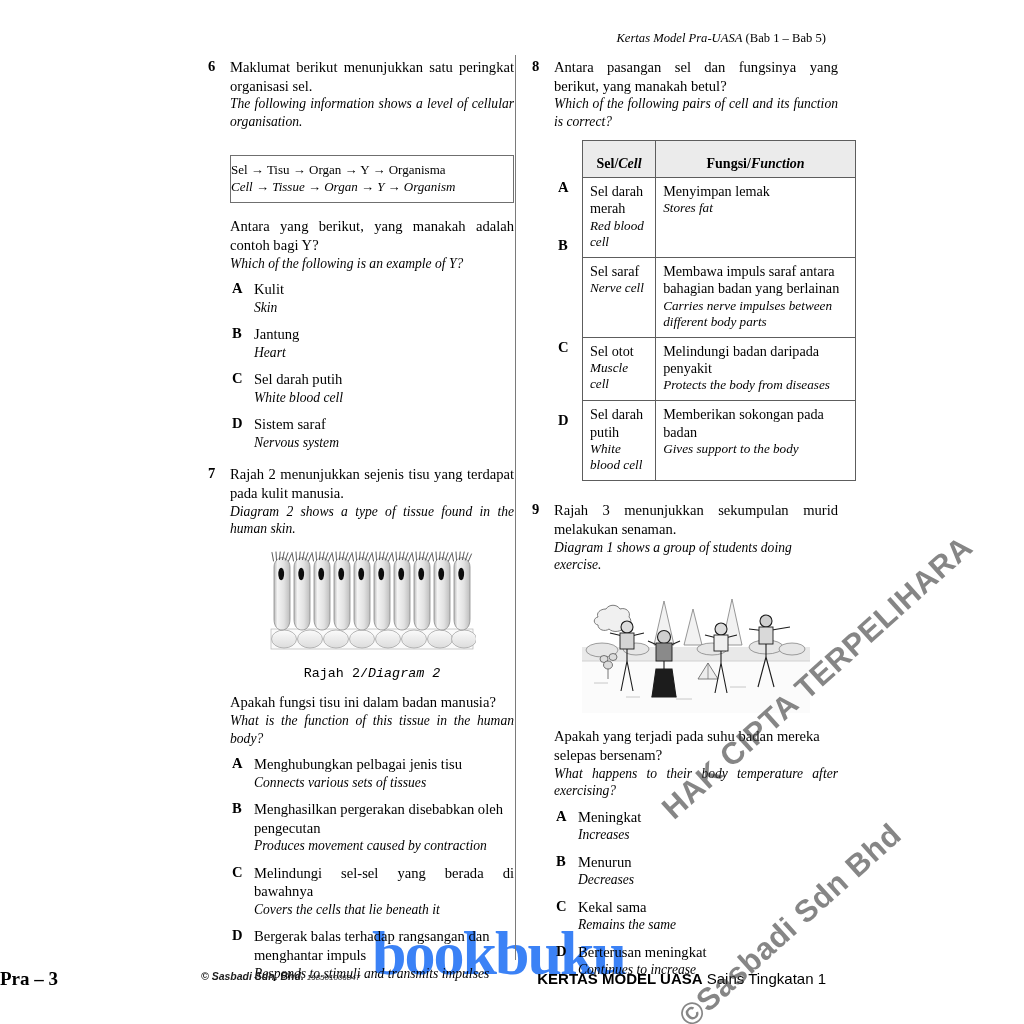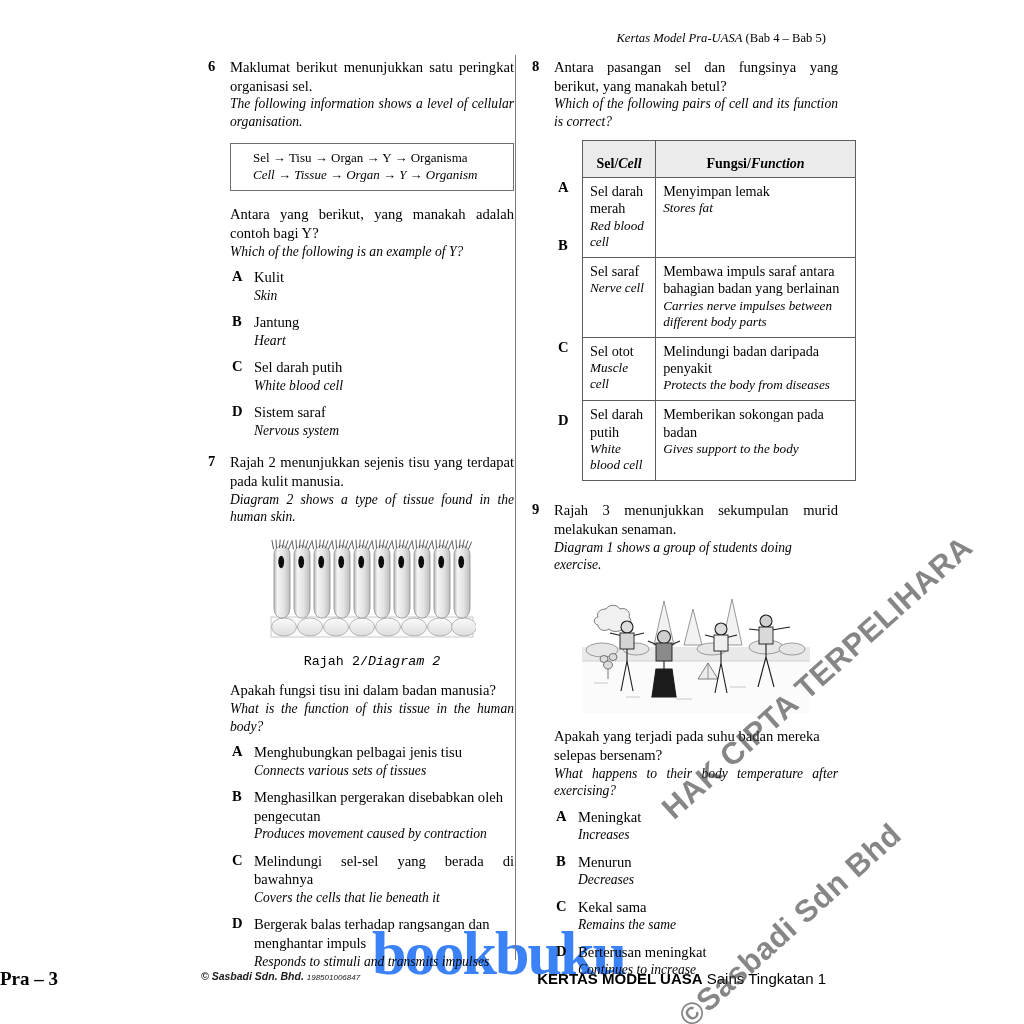--- a/index.html
+++ b/index.html
@@ -100,22 +100,22 @@
     font-style: italic;
     line-height: 1.28;
     text-align: justify;
     margin: 0;
   }
   .nojust { text-align: left; }
 
   
   .stimbox {
     border: 1px solid #6f6f6f;
-    padding: 6px 12px 7px 22px;
-    margin: 13px 0 14px 0;
+    padding: 6px 12px 7px 0;
+    margin: 25px 0 14px 0;
   }
   .stimbox .ml, .stimbox .en { text-align: left; }
   .arw { font-size: 13px; }
 
   
   .opts { margin-top: 8px; }
   .opt {
     position: relative;
     padding-left: 24px;
     margin-bottom: 9px;
@@ -195,21 +195,21 @@
 </style>
 </head>
 <body>
 
 <div id="page">
 
   <div class="wm-bookbuku">bookbuku</div>
 
   <div class="runhead">
     <span class="it">Kertas Model Pra-UASA</span>
-    <span>(Bab 4 – Bab 5)</span>
+    <span>(Bab 1 – Bab 5)</span>
   </div>
 
   <div class="col-rule"></div>
 
   <div class="col col-left">
 
     <div class="q">
       <div class="qnum">6</div>
       <p class="ml">Maklumat berikut menunjukkan satu peringkat organisasi sel.</p>
       <p class="en">The following information shows a level of cellular organisation.</p>

